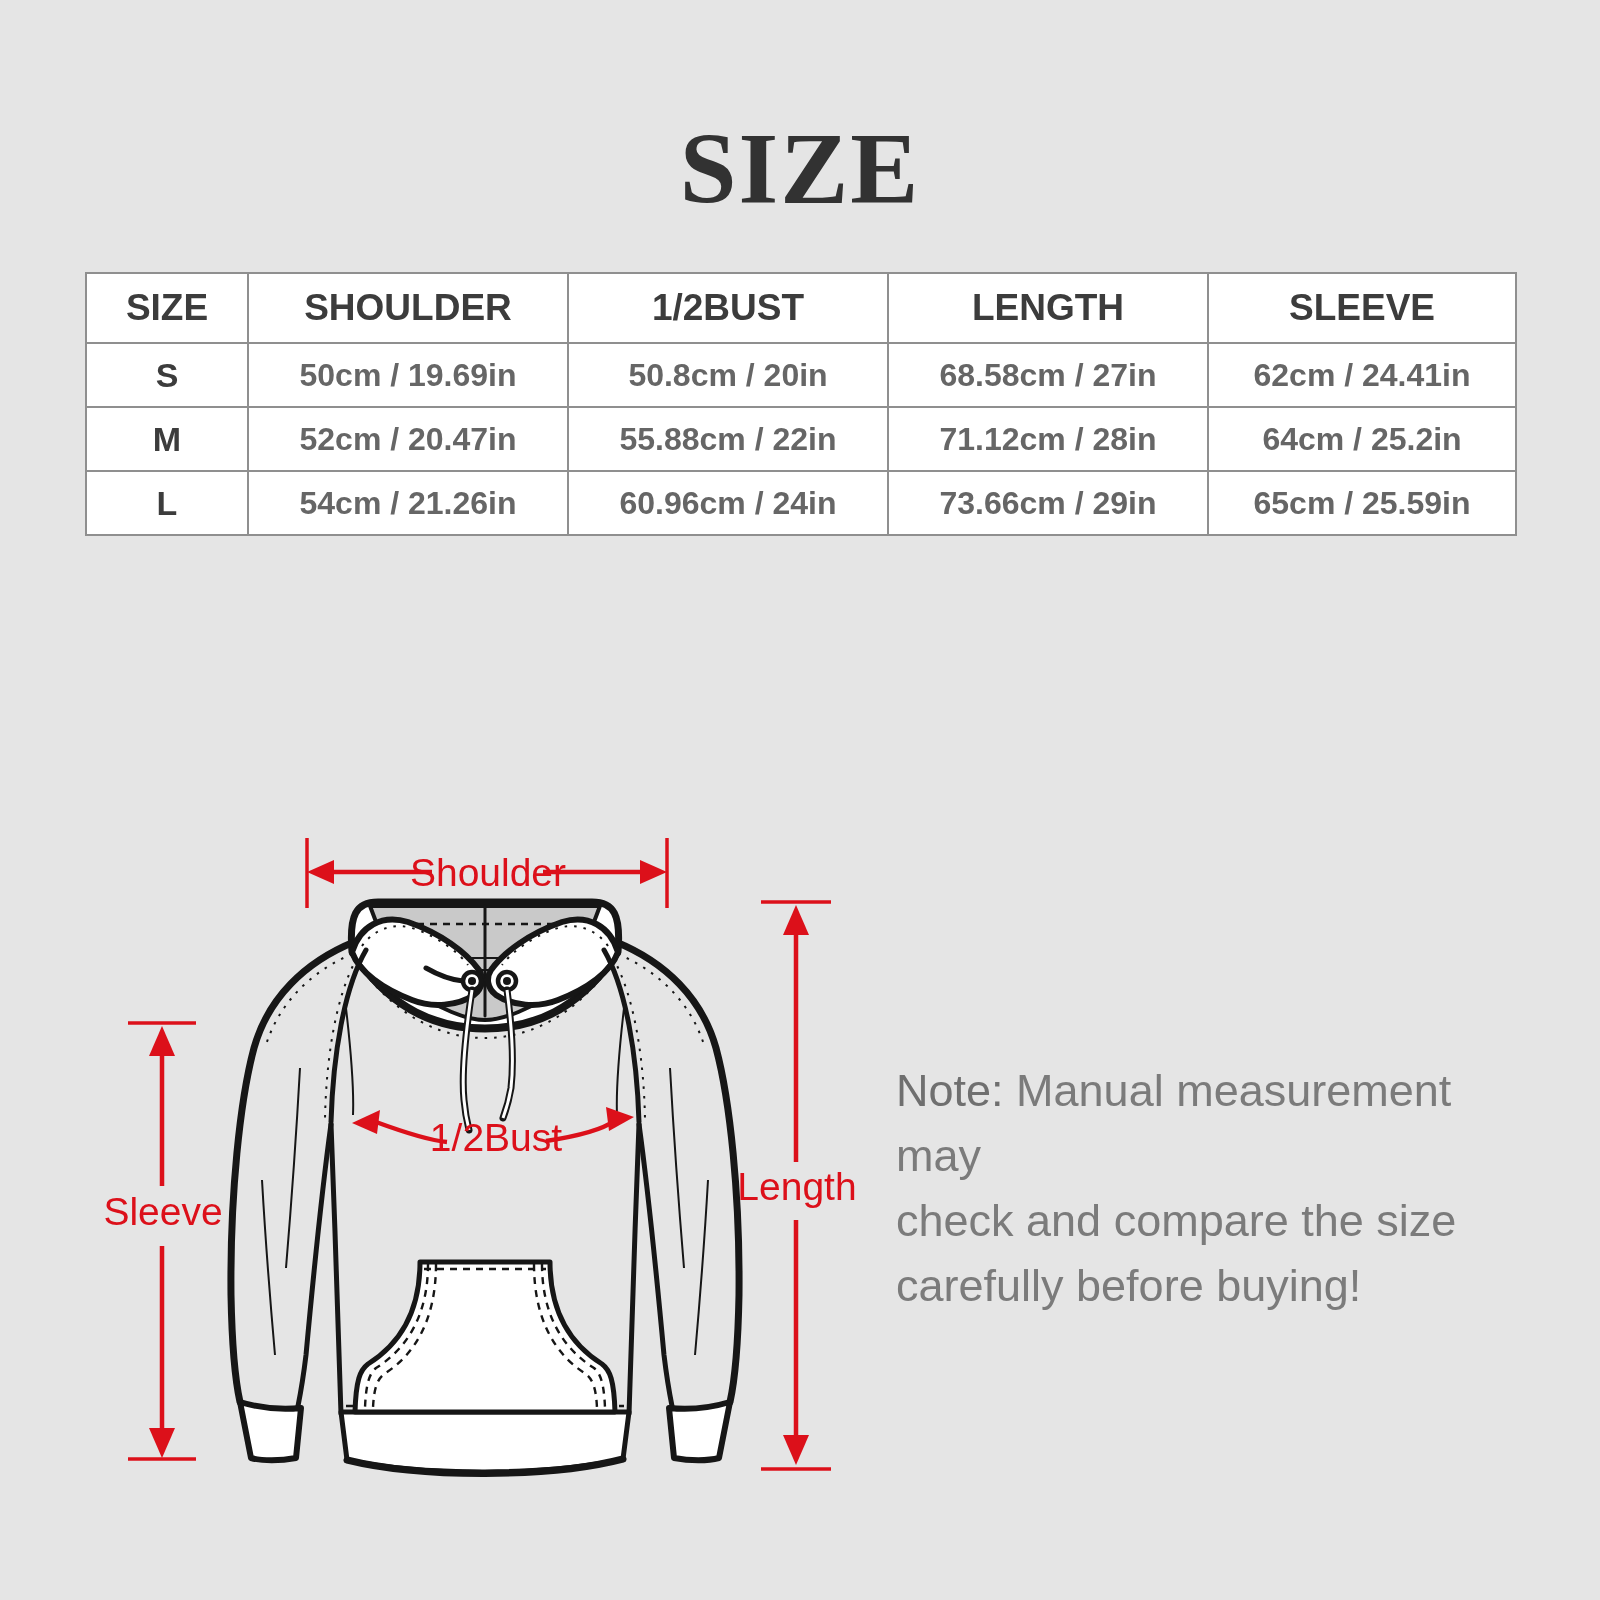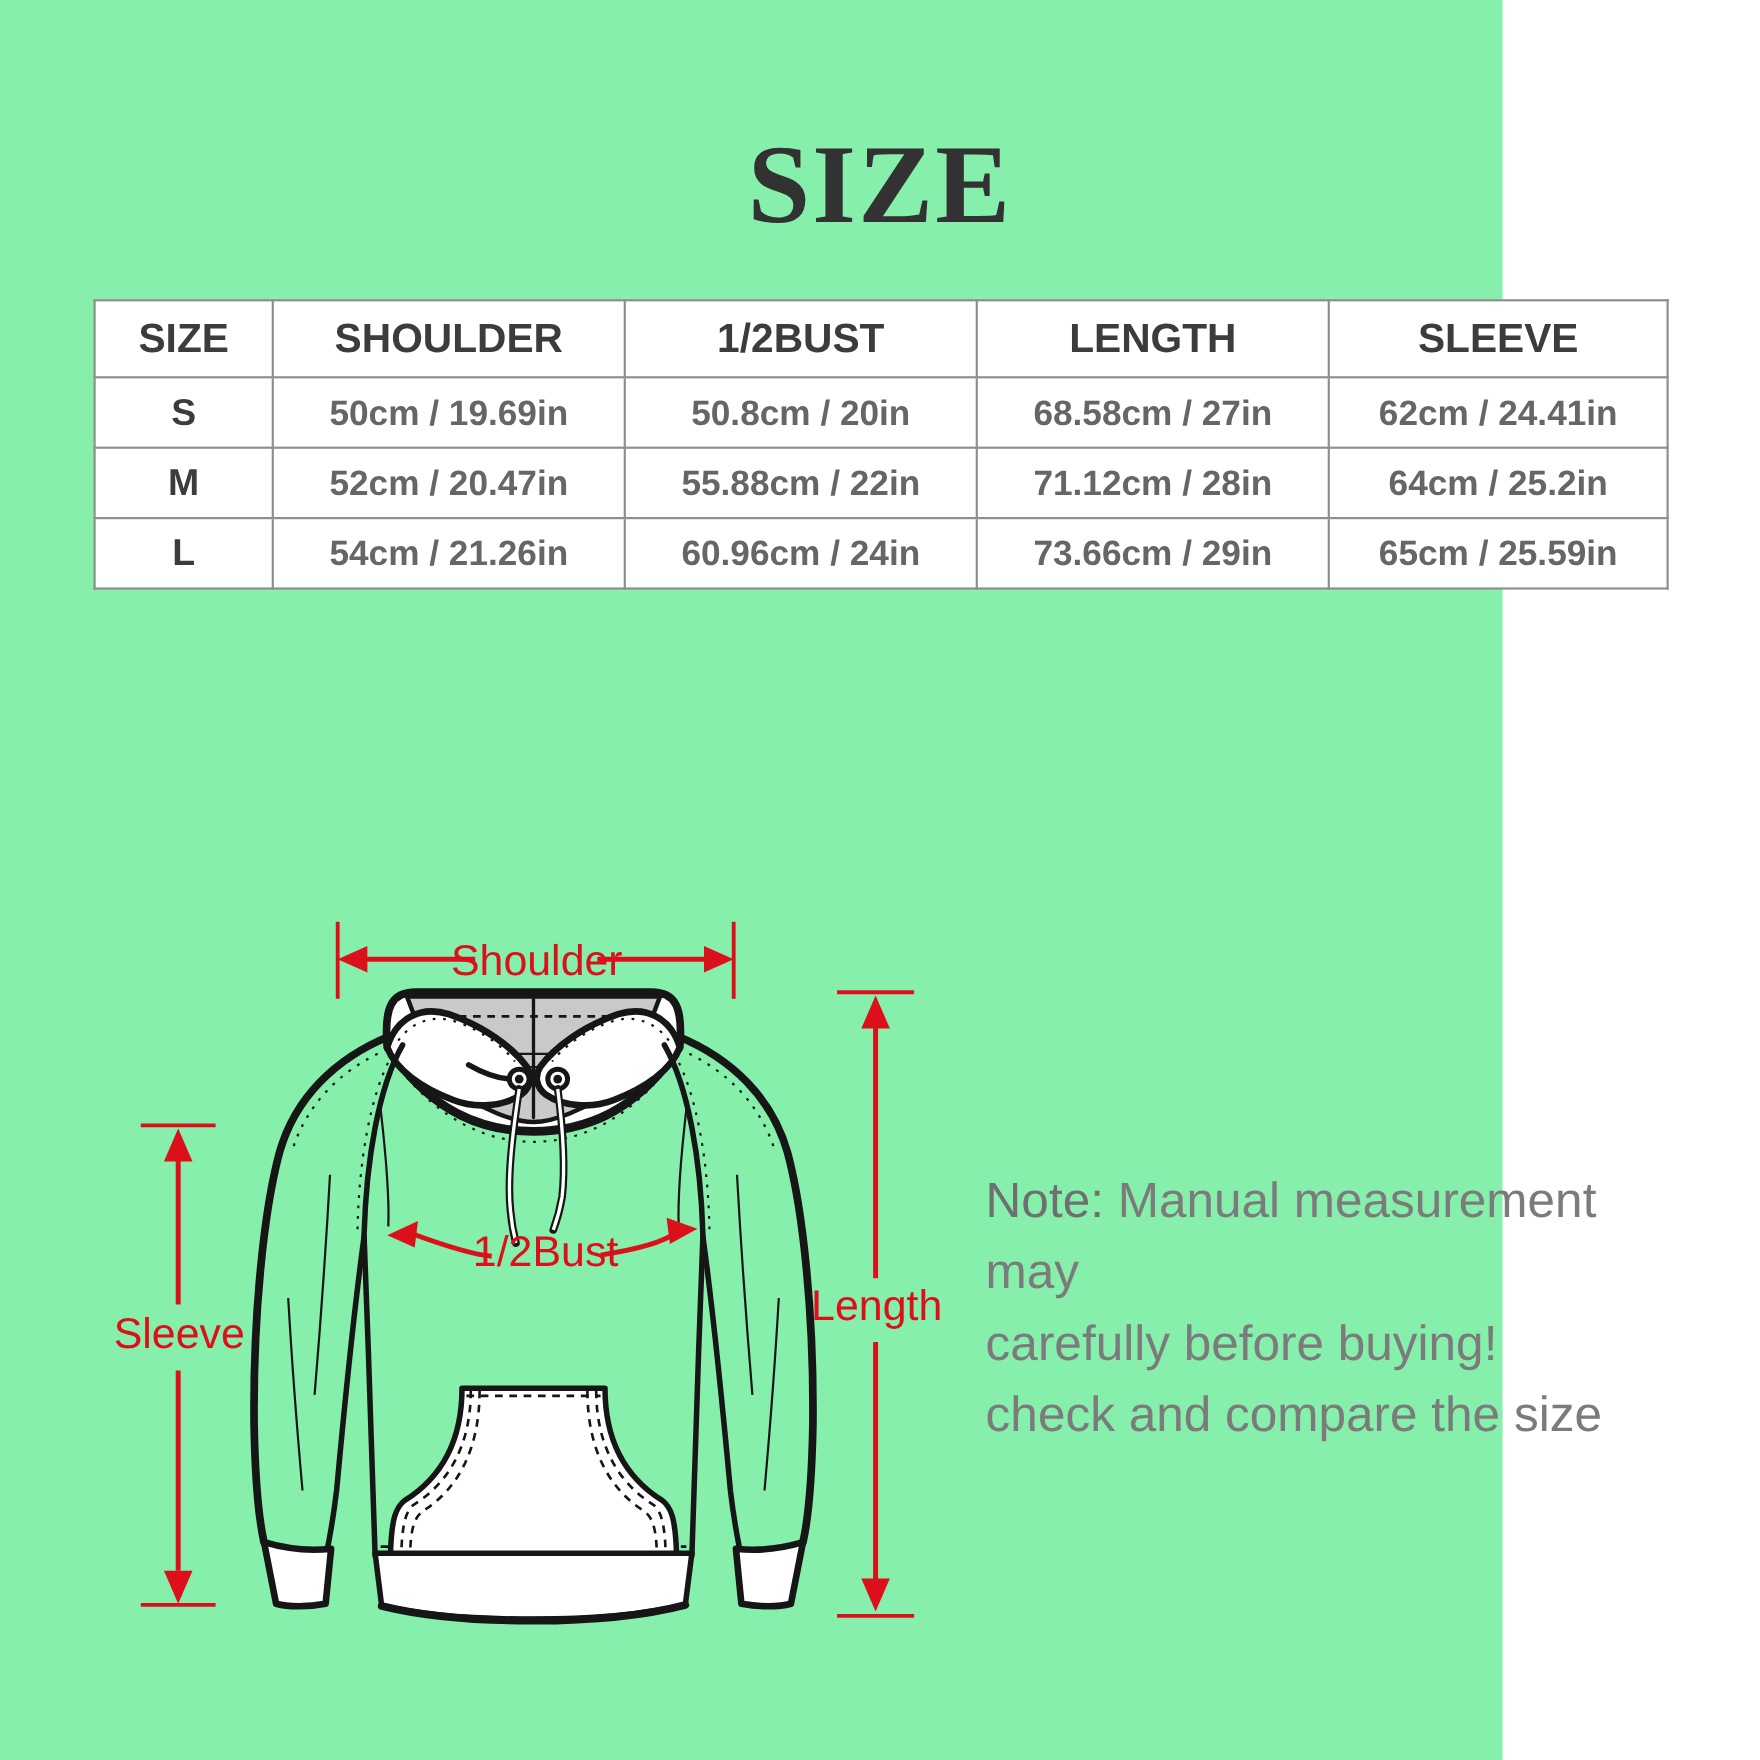--- a/index.html
+++ b/index.html
@@ -3,21 +3,21 @@
 <meta charset="utf-8">
 <style>
   :root{
     --accent-red:#dc101a;
     --hood-gray:#c9c9c9;
     --line-color:#161616;
   }
   *{margin:0;padding:0;box-sizing:border-box;}
   html,body{width:1600px;height:1600px;background:#ffffff;overflow:hidden;
     font-family:"Liberation Sans",sans-serif;}
-  .canvas{position:relative;width:1366px;height:1600px;background:#86efac;}
+  .canvas{position:relative;width:1600px;height:1600px;background:#e5e5e5;}
 
   .page-title{
     position:absolute;left:0;top:110px;width:1600px;
     text-align:center;
     font-family:"Liberation Serif",serif;
     font-weight:bold;font-size:102px;letter-spacing:2px;
     color:#323232;
   }
 
   table.size-table{
@@ -223,18 +223,18 @@
       <path class="redline" d="M 376,1122 Q 425,1140 447,1142"></path>
       <text class="dim-label" x="496" y="1151">1/2Bust</text>
       <path class="redline" d="M 546,1141 Q 598,1133 614,1121"></path>
       <polygon class="redhead" points="634,1117 606,1107 609,1131"></polygon>
     </g>
   </svg>
 
   <div class="note">
     <div>
         <div><b>Note: </b>Manual measurement may</div>
+        <div>check and compare the size</div>
         <div>carefully before buying!</div>
-        <div>check and compare the size</div>
       </div>
   </div>
 
 </div>
 
 </body></html>

